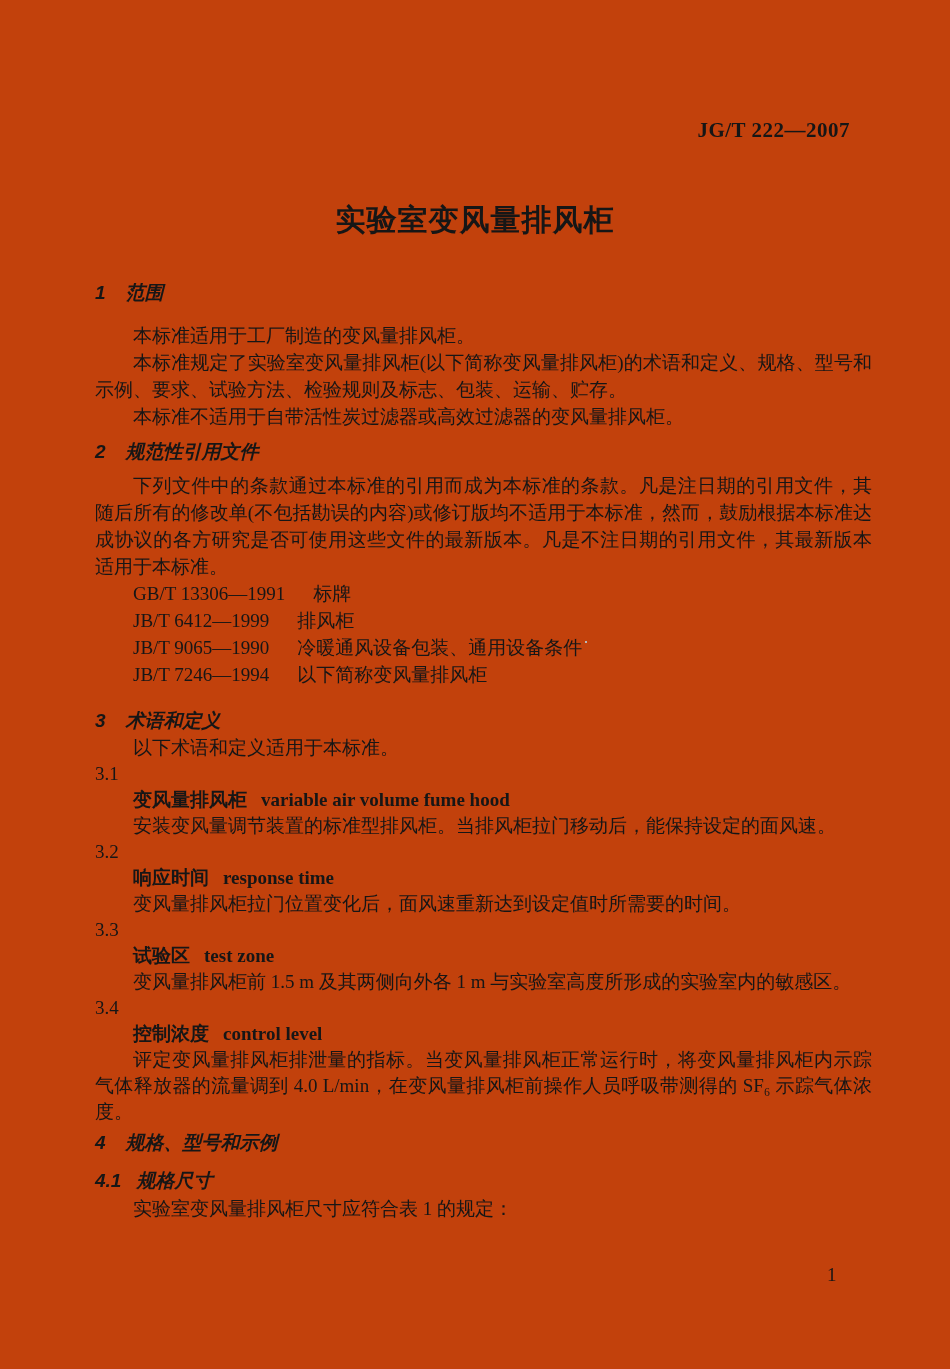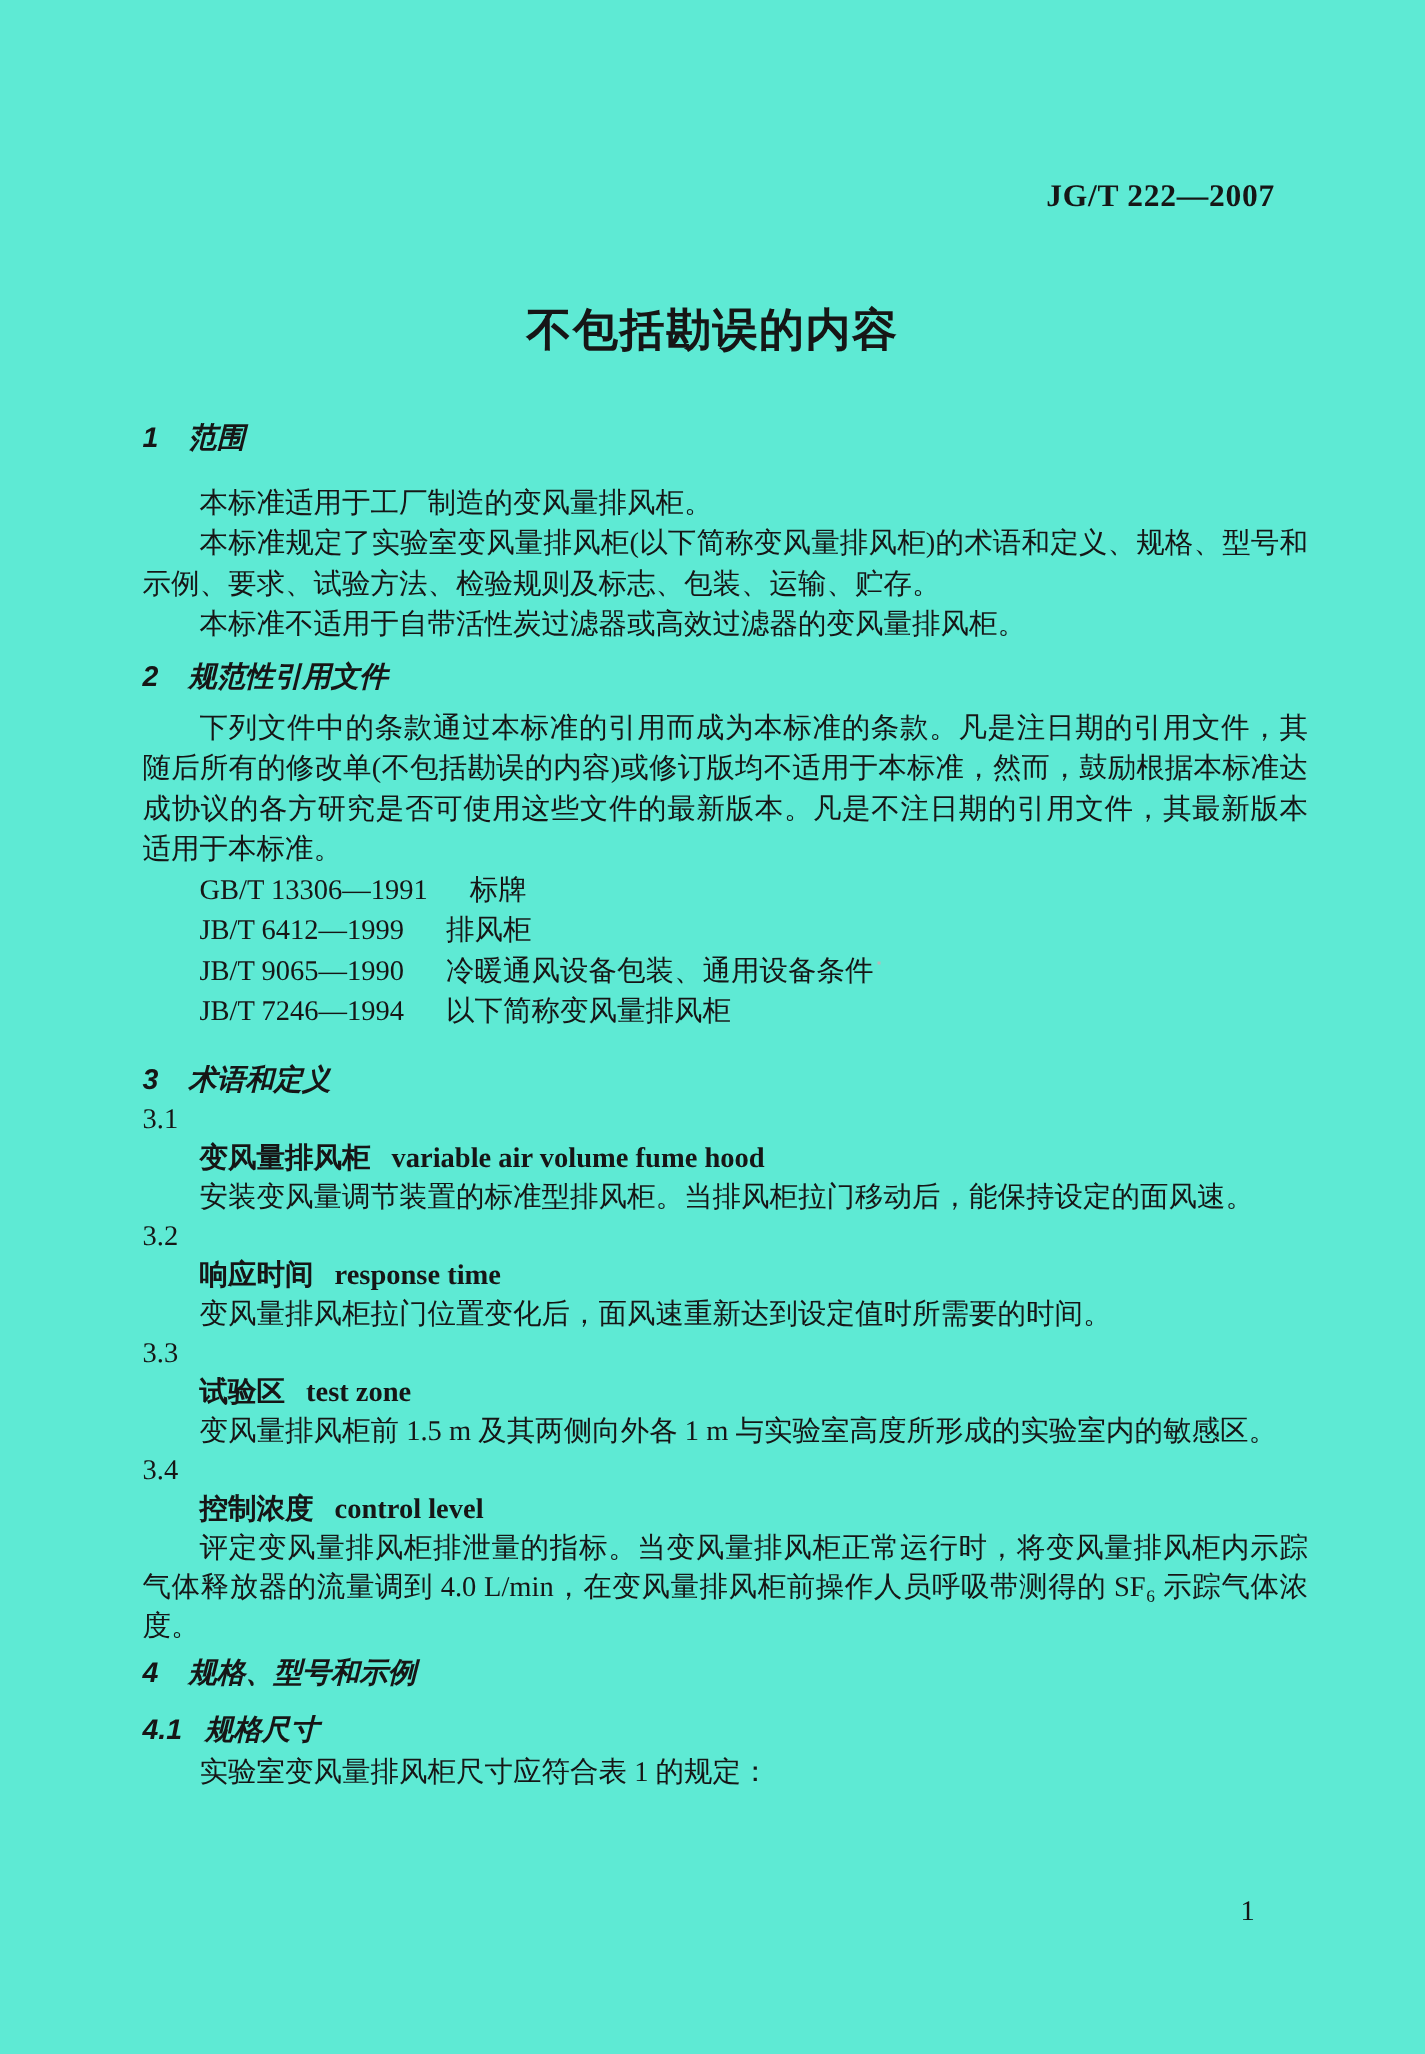--- a/index.html
+++ b/index.html
@@ -1,20 +1,20 @@
 <!DOCTYPE html>
 <html><head>
 <meta charset="utf-8">
 <style>
   html, body { margin: 0; padding: 0; background: #e9e9e9; }
   .page {
     position: relative;
     width: 950px;
     height: 1369px;
-    background: #5eead4;
+    background: #c2410c;
     font-family: "Liberation Serif", "DejaVu Serif", serif;
     color: #161616;
     overflow: hidden;
     margin: 0 auto;
   }
   .header-code {
     position: absolute;
     top: 118px;
     right: 100px;
     font-size: 21px;
@@ -84,37 +84,38 @@
     background: #b9b9b9;
   }
 </style>
 </head>
 <body>
 
 <div class="page">
 
   <div class="header-code">JG/T 222—2007</div>
 
-  <h1 class="doc-title">不包括勘误的内容</h1>
+  <h1 class="doc-title">实验室变风量排风柜</h1>
 
   <div class="body-flow">
 
     <h2 class="sec-h h1-sec"><span class="sec-num">1</span><span>范围</span></h2>
     <p class="para">本标准适用于工厂制造的变风量排风柜。</p>
     <p class="para">本标准规定了实验室变风量排风柜(以下简称变风量排风柜)的术语和定义、规格、型号和示例、要求、试验方法、检验规则及标志、包装、运输、贮存。</p>
     <p class="para">本标准不适用于自带活性炭过滤器或高效过滤器的变风量排风柜。</p>
 
     <h2 class="sec-h h2-sec"><span class="sec-num">2</span><span>规范性引用文件</span></h2>
     <p class="para">下列文件中的条款通过本标准的引用而成为本标准的条款。凡是注日期的引用文件，其随后所有的修改单(不包括勘误的内容)或修订版均不适用于本标准，然而，鼓励根据本标准达成协议的各方研究是否可使用这些文件的最新版本。凡是不注日期的引用文件，其最新版本适用于本标准。</p>
     <div class="ref-line"><span class="ref-code">GB/T 13306—1991</span><span>标牌</span></div>
     <div class="ref-line"><span class="ref-code">JB/T 6412—1999</span><span>排风柜</span></div>
     <div class="ref-line"><span class="ref-code">JB/T 9065—1990</span><span>冷暖通风设备包装、通用设备条件</span></div>
     <div class="ref-line"><span class="ref-code">JB/T 7246—1994</span><span>以下简称变风量排风柜</span></div>
 
     <h2 class="sec-h h3-sec"><span class="sec-num">3</span><span>术语和定义</span></h2>
+    <p class="para">以下术语和定义适用于本标准。</p>
 
     <div class="terms">
 
       <div>
         <div class="term-num">3.1</div>
         <div class="term-line"><span class="term-zh">变风量排风柜</span><span class="term-en">variable air volume fume hood</span></div>
         <p class="para">安装变风量调节装置的标准型排风柜。当排风柜拉门移动后，能保持设定的面风速。</p>
       </div>
 
       <div>

